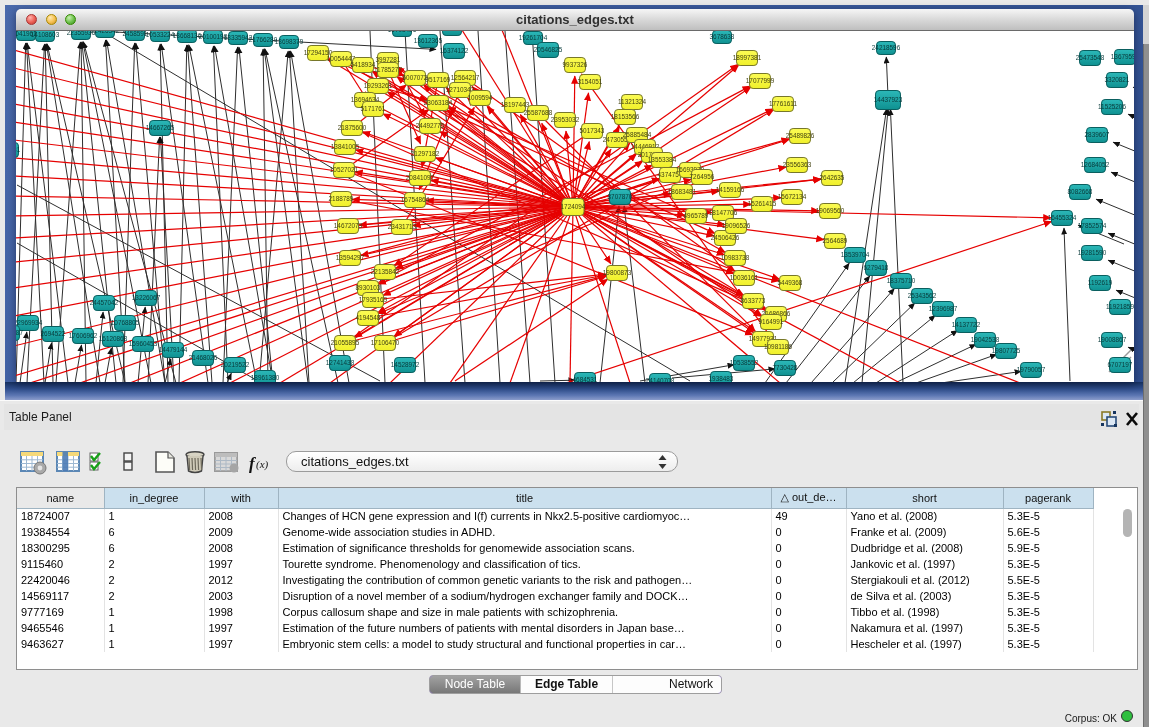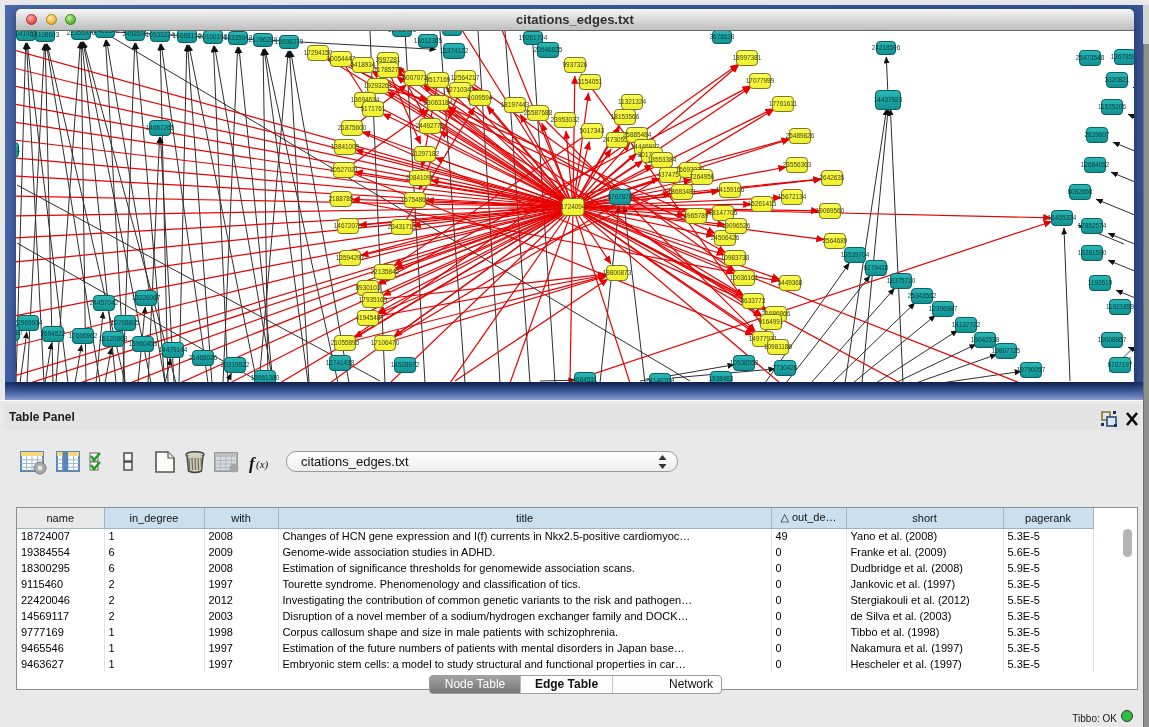--- a/index.html
+++ b/index.html
@@ -10,26 +10,26 @@
 #win { position:absolute; left:16px; top:9px; width:1118px; height:373px;
   border-radius:5px 5px 0 0; box-shadow:0 2px 8px rgba(0,0,20,.45); }
 #tbar { position:absolute; left:0; top:0; width:1118px; height:22px;
   border-radius:5px 5px 0 0; background:linear-gradient(#f6f6f6,#d6d6d6 55%,#bfbfbf);
   border-bottom:1px solid #6a6a6a; }
 #tbar .ti { position:absolute; width:100%; text-align:center; top:3px; font-size:13px;
   font-weight:bold; color:#303030; }
 .lamp { position:absolute; top:4.5px; width:11px; height:11px; border-radius:50%; }
 #content { position:absolute; left:0; top:22px; width:1118px; height:351px; background:#fff; overflow:hidden; }
 #panel { position:absolute; left:0; top:400px; width:1149px; height:327px; background:#e9e9e9; border-top:1px solid #fbfbfb; }
-#ptitle { position:absolute; left:9px; top:9px; font-size:12px; color:#1c1c1c;font-weight:bold; }
+#ptitle { position:absolute; left:9px; top:9px; font-size:12px; color:#1c1c1c; }
 #ddown { position:absolute; left:286px; top:50px; width:392px; height:21px;
   border:1px solid #9b9b9b; border-radius:10px; background:linear-gradient(#ffffff,#ededed);
   font-size:13px; color:#111; line-height:19px; padding-left:14px; }
 #tblwrap { position:absolute; left:16px; top:86px; width:1122px; height:183px;
-  border:1px solid #8e8e8e; background:#fff; overflow:hidden;margin-top:20px; }
+  border:1px solid #8e8e8e; background:#fff; overflow:hidden; }
 table { border-collapse:collapse; table-layout:fixed; width:1076px; font-size:11px; }
 th { background:#cbe0ee; border:1px solid #9fb4c2; border-top:none; height:20px;
   font-weight:normal; text-align:center; color:#111; }
 th:first-child { background:#e9e9e9; border-left:none; }
 td { height:16px; padding:0 0 0 4px; color:#000; white-space:nowrap; overflow:hidden;
   border-right:1px solid #e3e3e3; }
 #tabs { position:absolute; left:429px; top:274px; height:19px; display:flex;
   border:1px solid #9e9e9e; border-radius:4px; overflow:hidden; background:#8b5cf6;
   font-size:12px; line-height:17px; text-align:center; }
 #tabs div { padding:0; }
@@ -1029,17 +1029,17 @@
           </tr>
       </tbody>
     </table>
     <div style="position:absolute;left:1106px;top:21px;width:9px;height:28px;border-radius:5px;background:#b4b4b4"></div>
   </div>
   <div id="tabs">
     <div style="width:90px;background:linear-gradient(#a2a2a2,#777);color:#fff;">Node Table</div>
     <div style="width:92px;background:#fdfdfd;color:#111;border-left:1px solid #b9b9b9;font-weight:bold;">Edge Table</div>
     <div style="width:109px;background:#fdfdfd;color:#111;border-left:1px solid #c6c6c6;padding-left:48px;">Network Table</div>
   </div>
-  <div id="memo">Tibbo: OK</div>
+  <div id="memo">Corpus: OK</div>
 </div>
 <div id="mdot"></div>
 <div id="rstrip1"></div>
 <div id="rstrip2"></div>
 
 </body></html>

